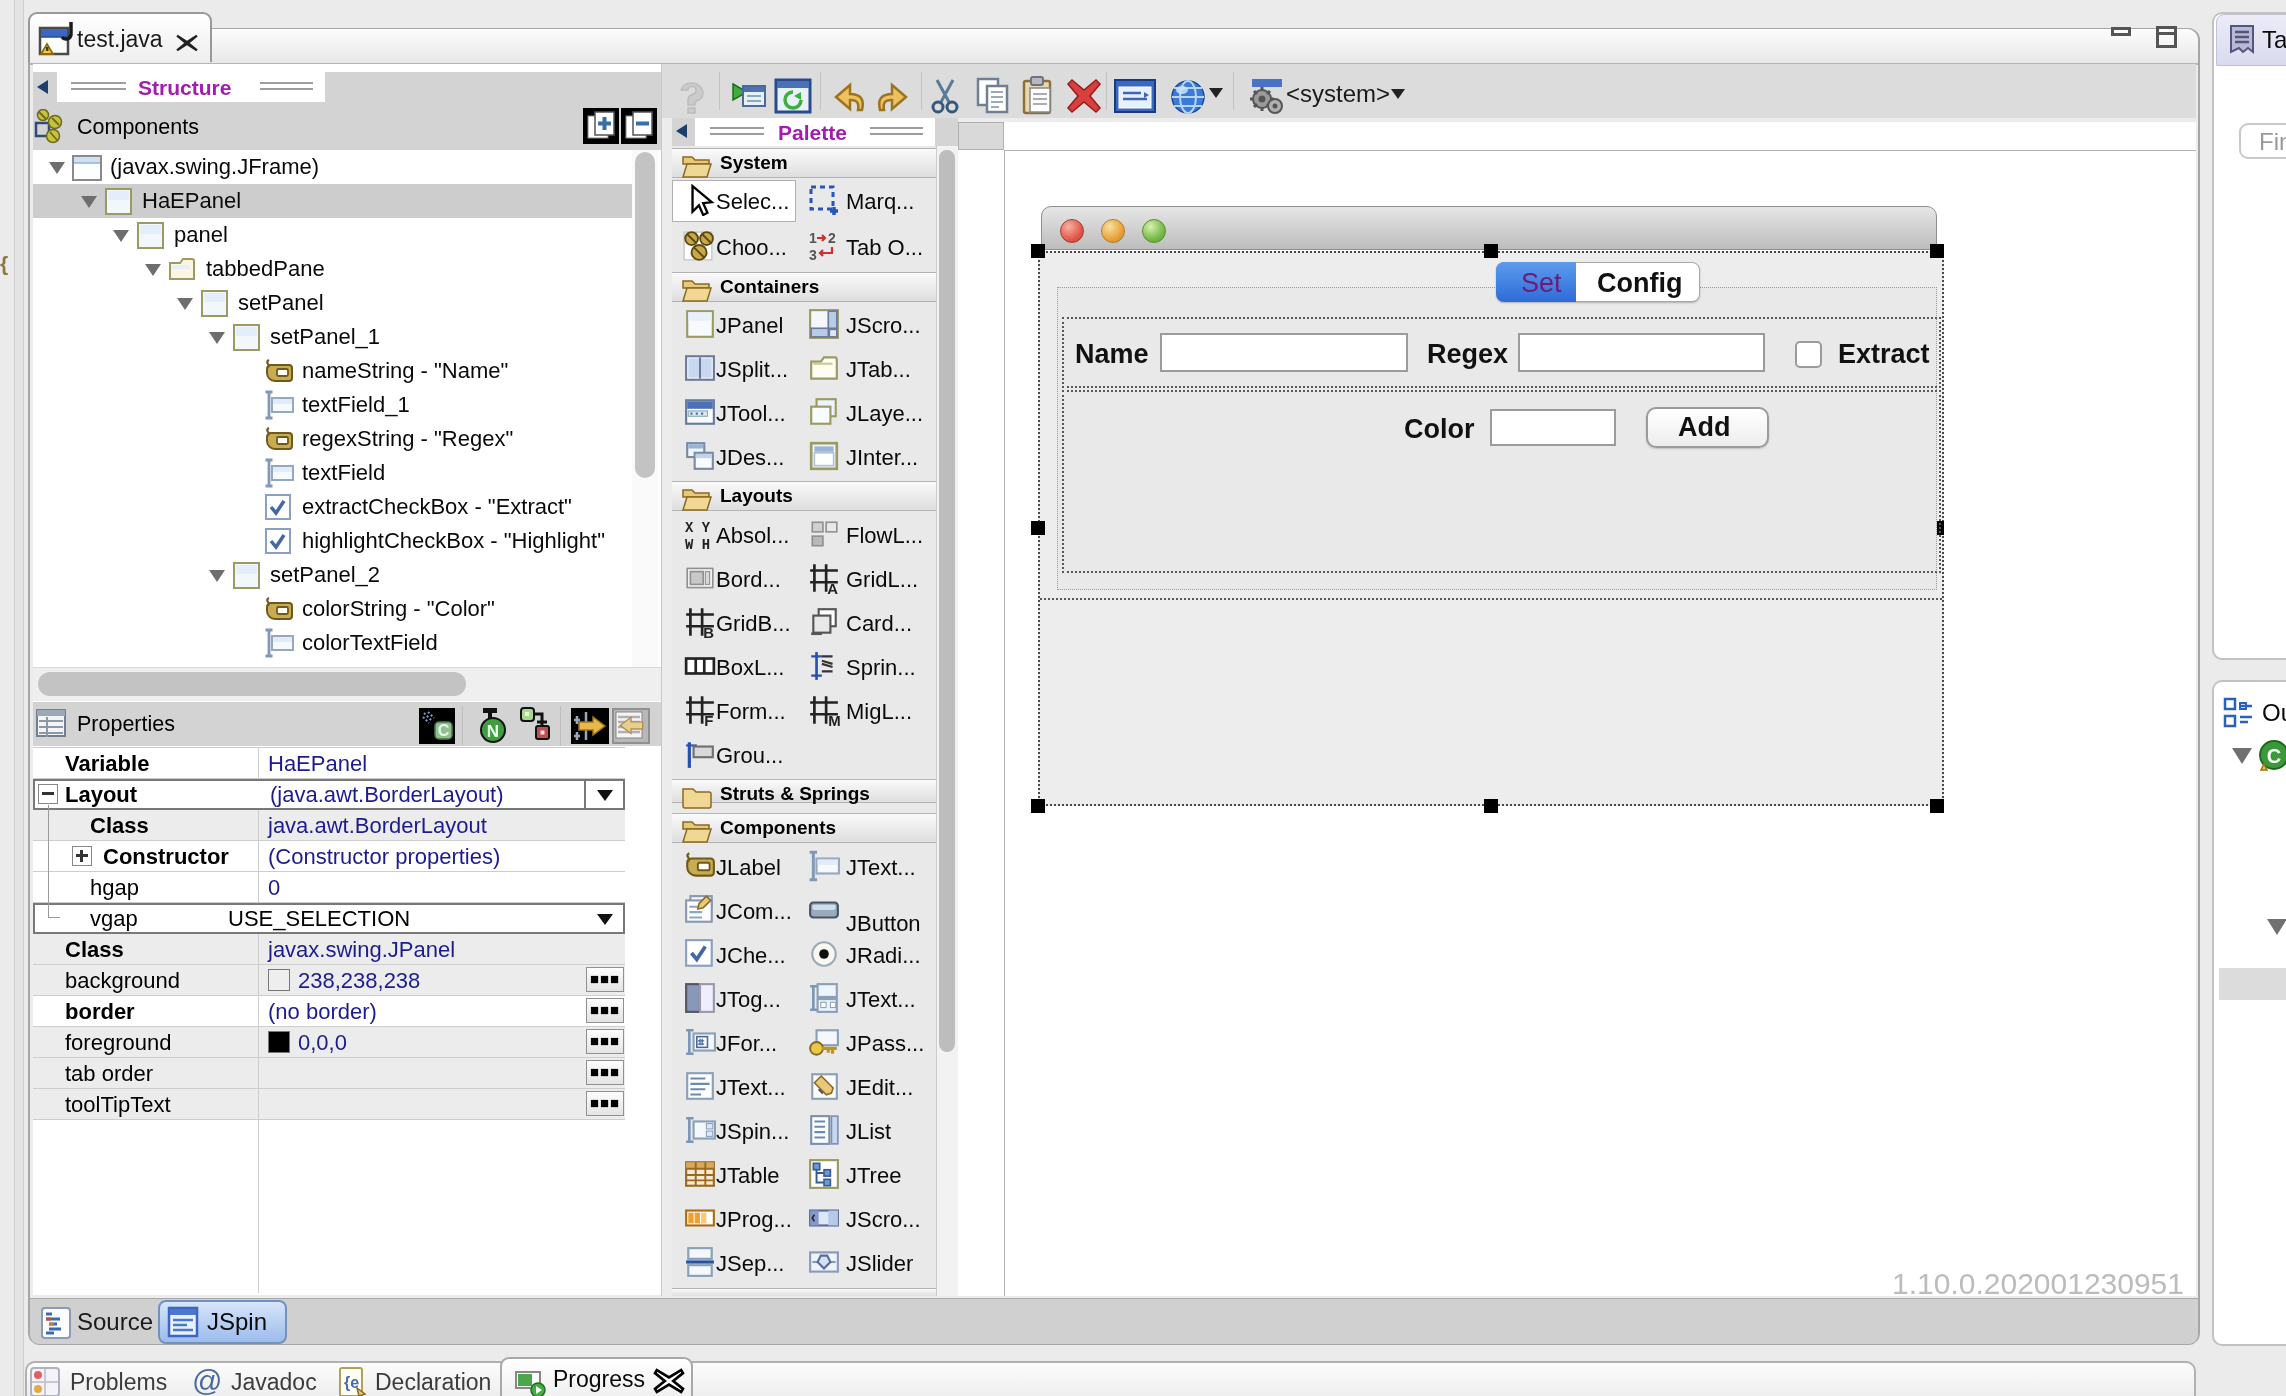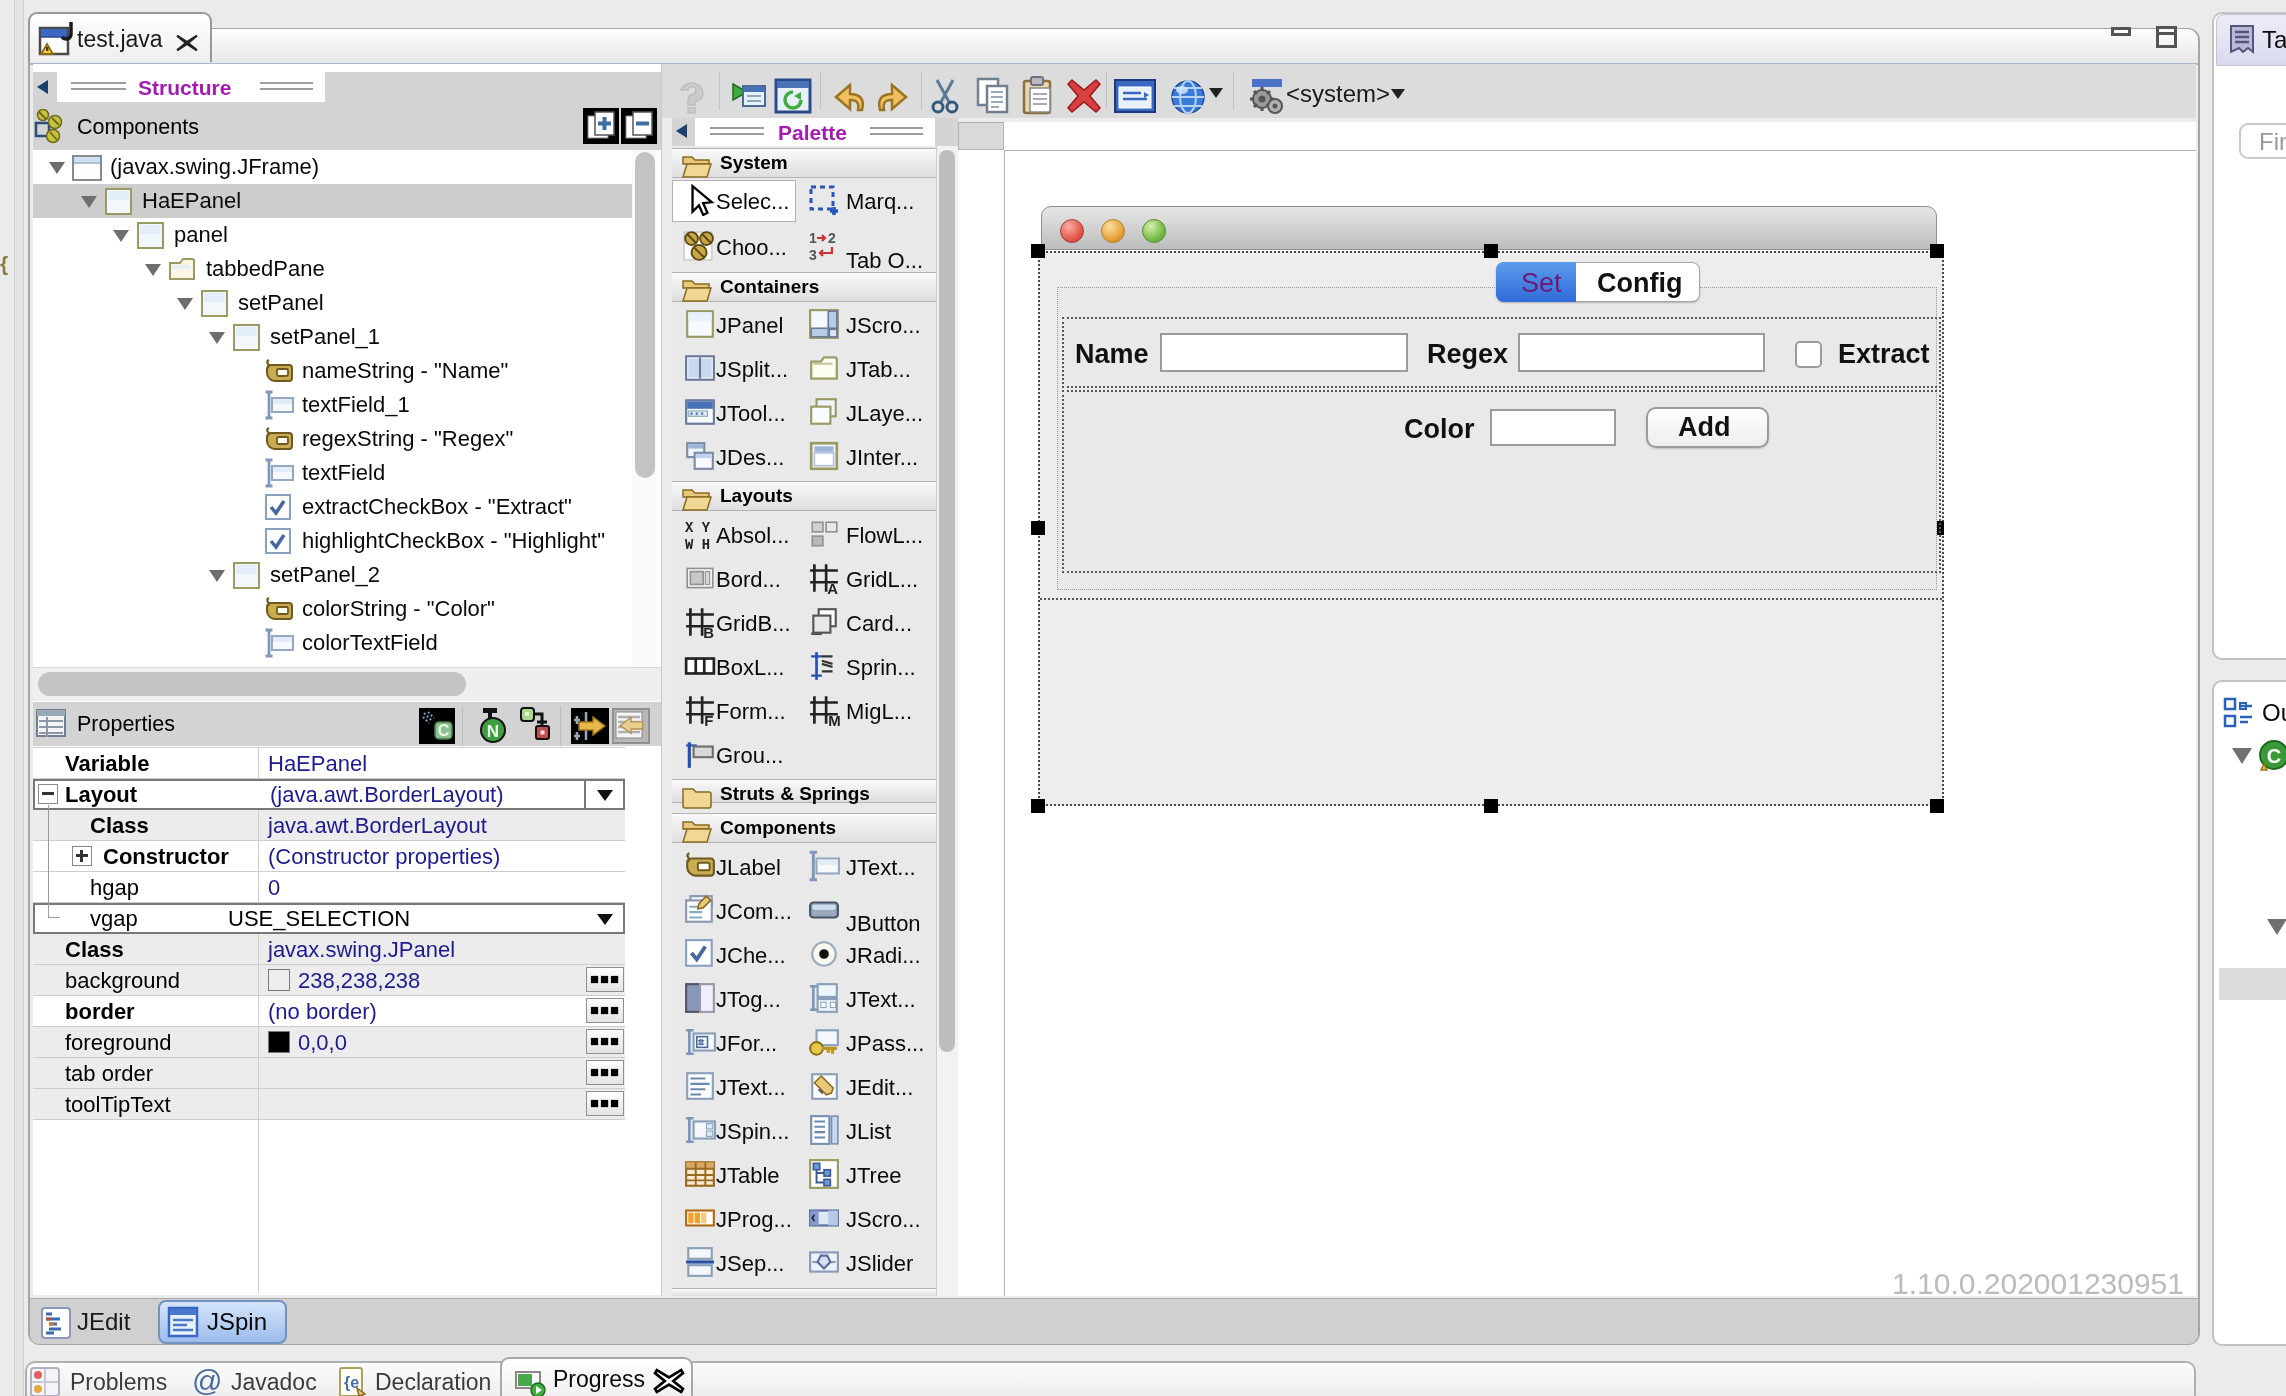--- a/index.html
+++ b/index.html
@@ -676,21 +676,21 @@
       <use href="#p-marq"></use>
     </svg>
     <span class="pitem" style="left:846px;top:189px;">Marq...</span>
 <svg class="icon" style="left:682px;top:230px;" width="32" height="32" viewBox="0 0 30 30">
       <use href="#p-choose"></use>
     </svg>
     <span class="pitem" style="left:716px;top:235px;">Choo...</span>
 <svg class="icon" style="left:808px;top:230px;" width="32" height="32" viewBox="0 0 32 32">
       <use href="#p-tabo"></use>
     </svg>
-    <span class="pitem" style="left:846px;top:235px;margin-top:13px;">Tab O...</span>
+    <span class="pitem" style="left:846px;top:235px;">Tab O...</span>
 <div class="cat" style="left:672px;top:272px;height:30px;">
       <svg class="icon" style="left:8px;top:2px;" width="34" height="28" viewBox="0 0 32 28">
         <use href="#p-folder"></use>
       </svg>
       <span class="ct">Containers</span>
     </div>
 <svg class="icon" style="left:684px;top:308px;" width="32" height="32" viewBox="0 0 30 30">
       <use href="#p-jpanel"></use>
     </svg>
     <span class="pitem" style="left:716px;top:313px;">JPanel</span>
@@ -922,21 +922,21 @@
 <div class="abs" style="left:1830px;top:1267px;width:354px;text-align:right;font-size:30px;color:#bcbcbc;">1.10.0.202001230951</div>
 
 <div id="srcstrip" class="abs"></div>
 
 <svg class="icon" style="left:40px;top:1306px;" width="32" height="34" viewBox="0 0 32 34">
  <rect x="2" y="2" width="28" height="30" rx="3" fill="#fdfdff" stroke="#8a9ab8" stroke-width="2"></rect>
  <path d="M6 8 h6 M6 13 h14 M9 18 h8 M9 23 h12 M6 27 h8" stroke="#3a6ab0" stroke-width="3"></path>
  <path d="M6 13 h5" stroke="#c05030" stroke-width="3"></path>
  <path d="M9 18 h5" stroke="#c08030" stroke-width="3"></path>
 </svg>
-<div class="abs" style="left:77px;top:1308px;font-size:24px;color:#1a1a1a;">JEdit</div>
+<div class="abs" style="left:77px;top:1308px;font-size:24px;color:#1a1a1a;">Source</div>
 <div class="abs" style="left:158px;top:1300px;width:129px;height:44px;background:linear-gradient(#d6e5fa,#9cbcec);border:2px solid #7191c1;border-radius:8px;box-sizing:border-box;"></div>
 <svg class="icon" style="left:167px;top:1306px;" width="32" height="32" viewBox="0 0 32 32">
  <rect x="2" y="2" width="28" height="28" fill="#e8f0fa" stroke="#3a68c0" stroke-width="2.5"></rect>
  <rect x="3" y="3" width="26" height="6" fill="#4a78cc"></rect>
  <path d="M6 14 h20 M6 19 h14 M6 24 h20" stroke="#4a78cc" stroke-width="2.5"></path>
 </svg>
 <div class="abs" style="left:207px;top:1308px;font-size:24px;color:#0a0a0a;">JSpin</div>
 
 <div id="botpanel" class="abs"></div>
 <svg class="icon" style="left:29px;top:1366px;" width="32" height="32" viewBox="0 0 32 32">

